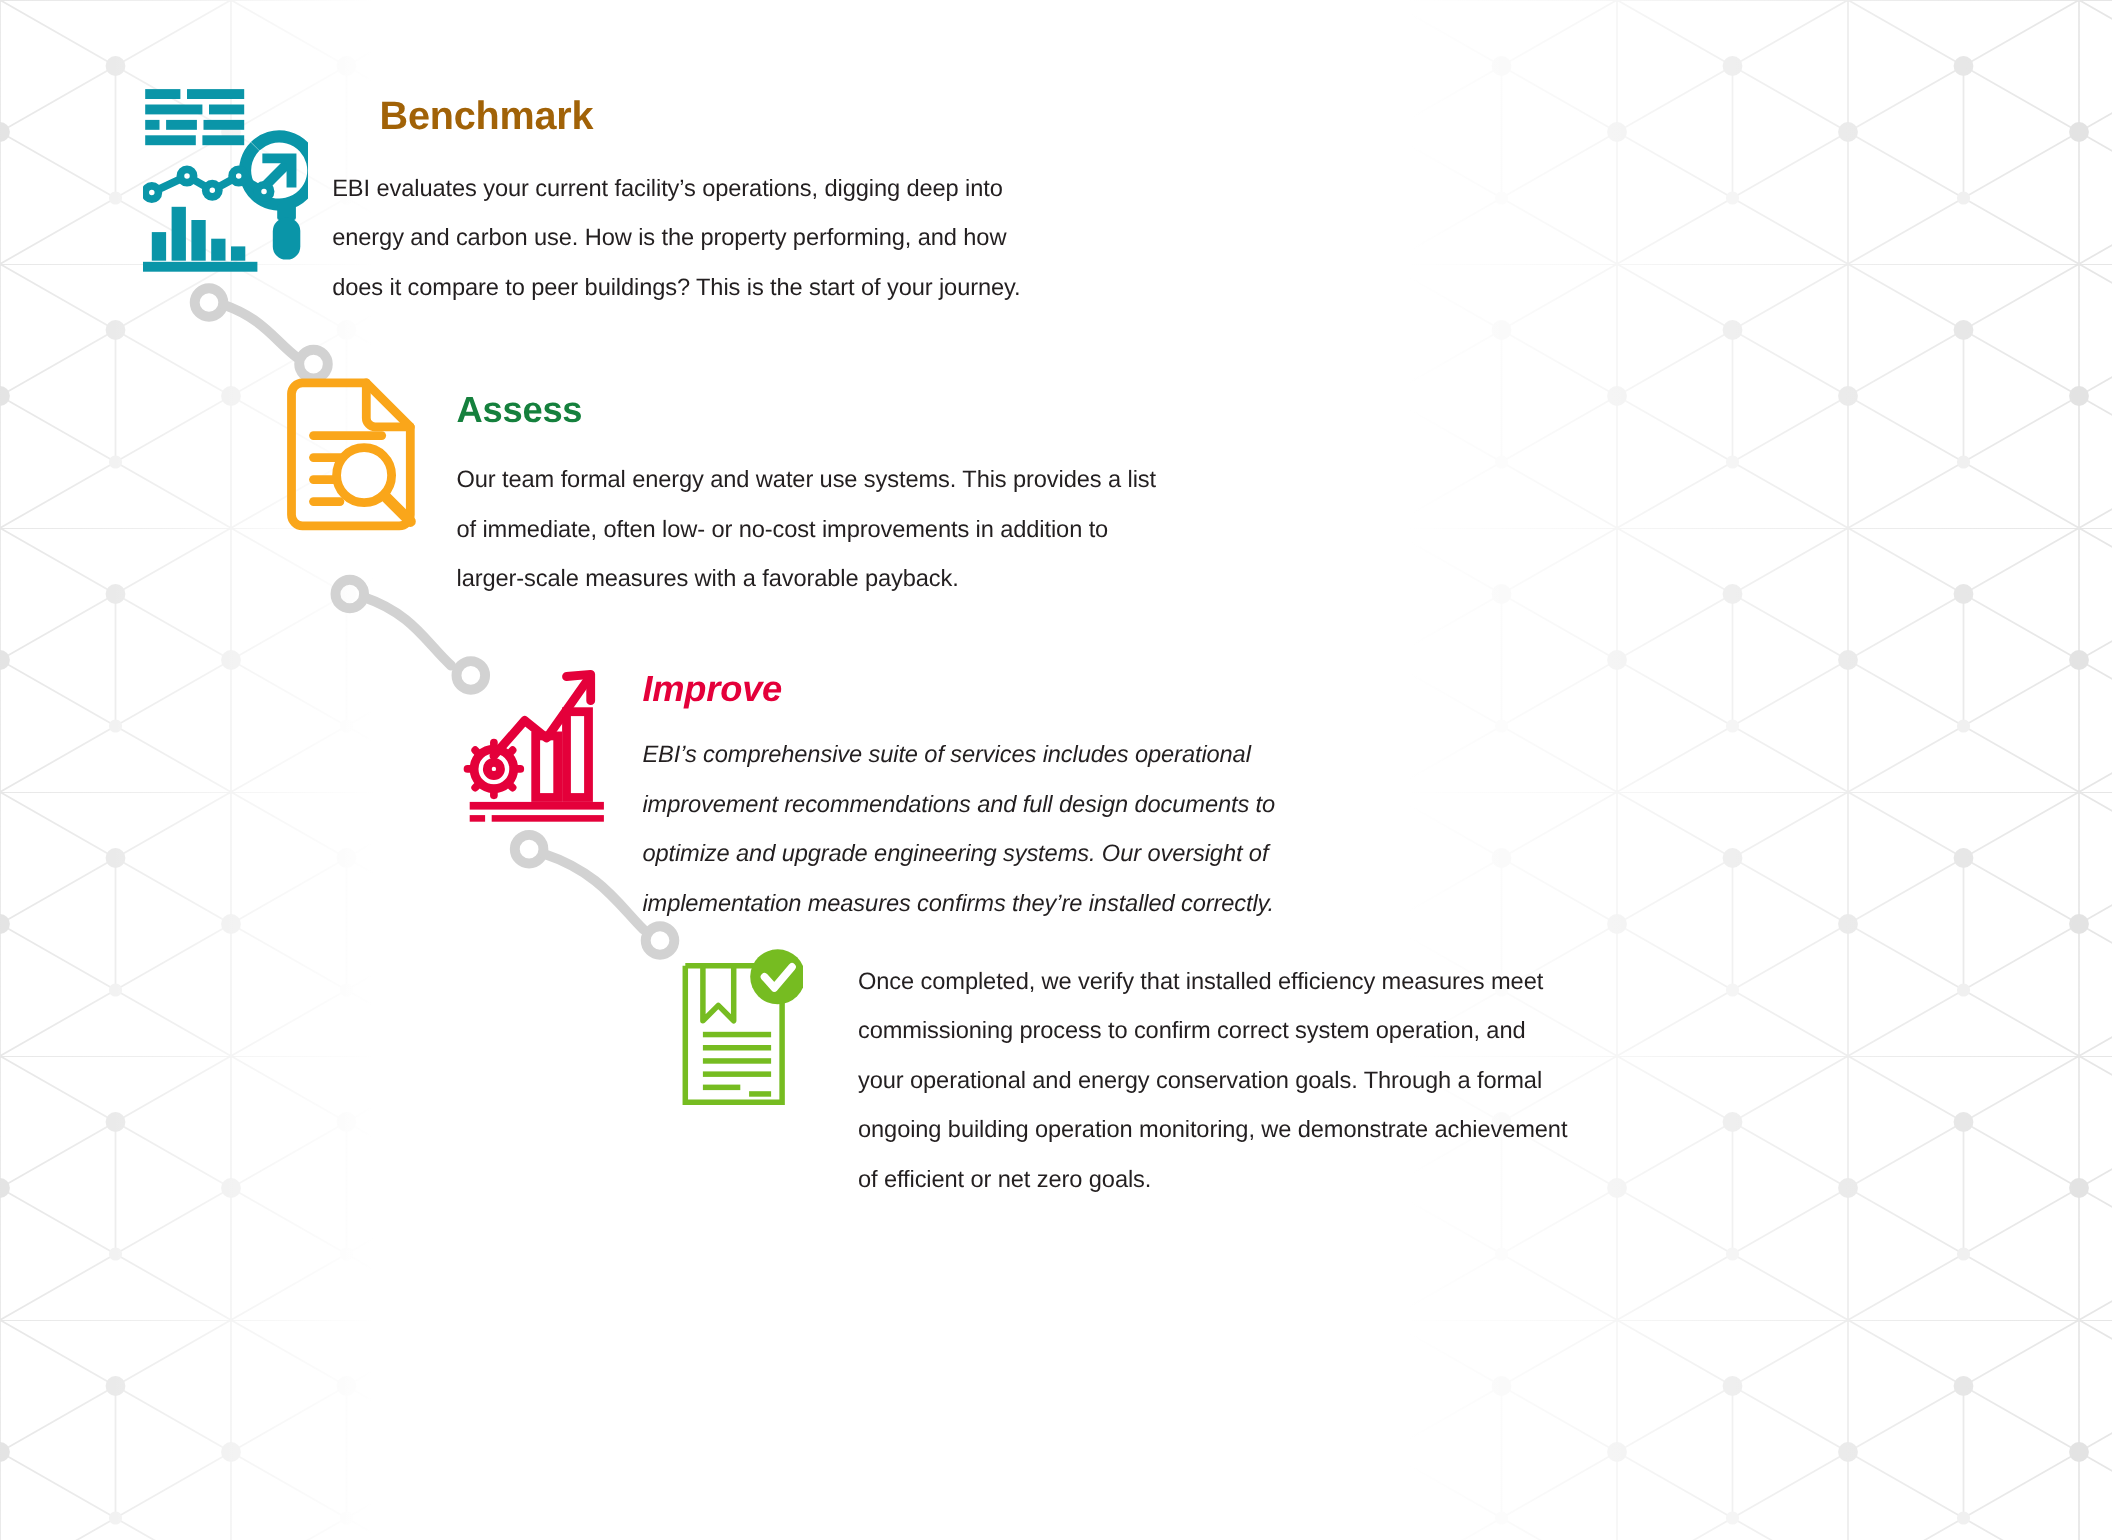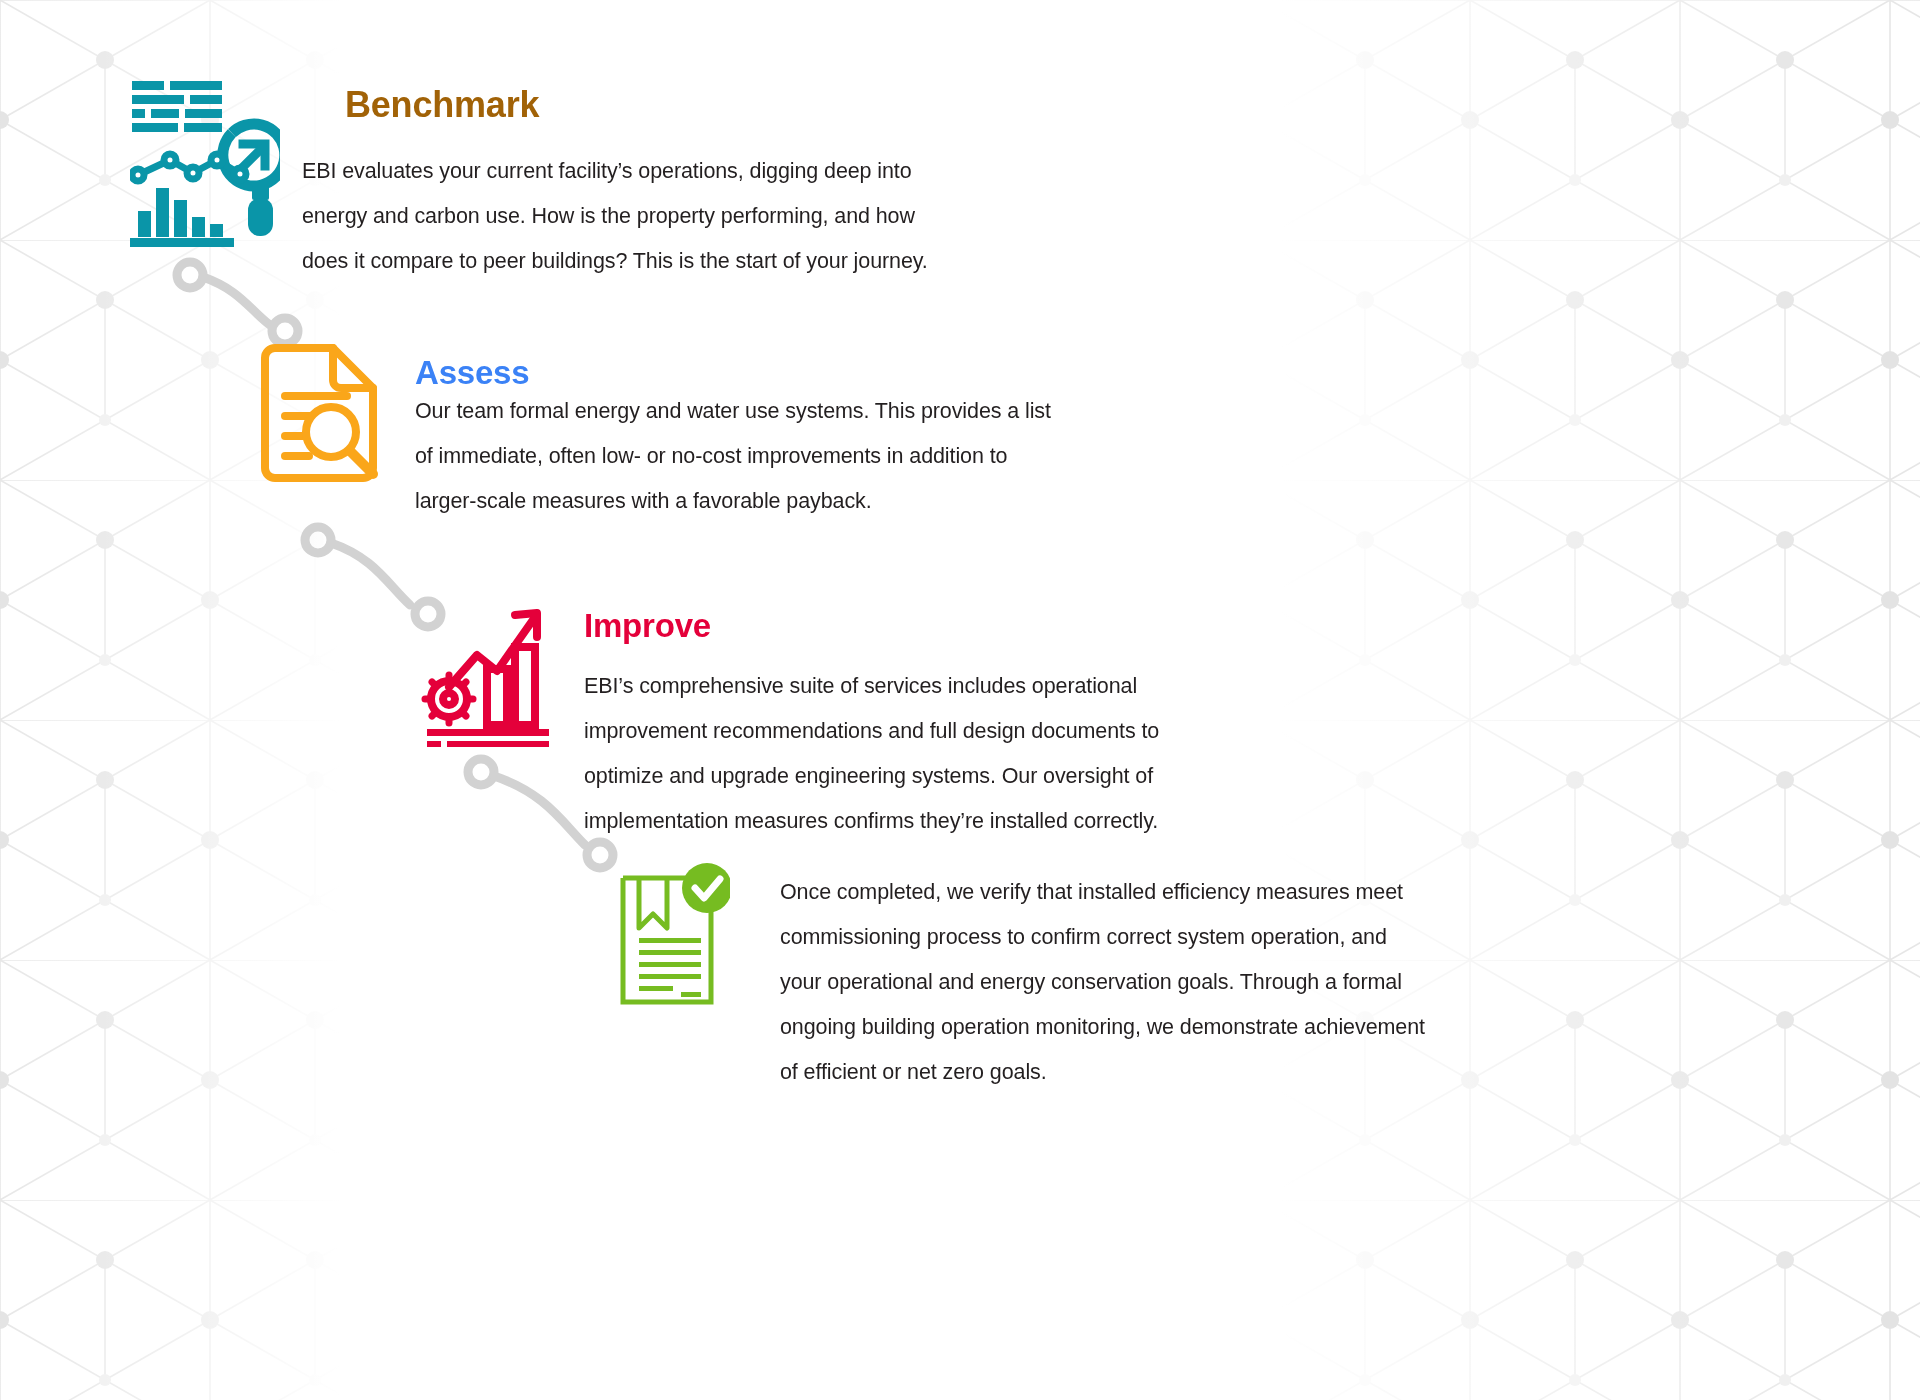--- a/index.html
+++ b/index.html
@@ -65,25 +65,25 @@
 
   
   #step-benchmark { left:130px; top:78px; }
   #step-benchmark .step-icon { width:150px; height:170px; margin-right:22px; }
   #step-benchmark .step-body { padding-top:9px; width:700px; }
   #step-benchmark .step-title { font-size:36px; color:#a16207; margin-bottom:26px;margin-left:43px; }
 
   #step-assess { left:255px; top:340px; }
   #step-assess .step-icon { width:130px; height:150px; margin-right:30px; }
   #step-assess .step-body { padding-top:16px; width:700px; }
-  #step-assess .step-title { font-size:33px; color:#3b82f6; }
+  #step-assess .step-title { font-size:33px; color:#15803d; margin-bottom:25px; }
 
   #step-improve { left:415px; top:595px; }
   #step-improve .step-icon { width:140px; height:155px; margin-right:29px; }
-  #step-improve .step-body { padding-top:14px; width:660px; }
+  #step-improve .step-body { padding-top:14px; width:660px;font-style:italic; }
   #step-improve .step-title { font-size:33px; color:#E4003A; margin-bottom:22px; }
 
   #step-verify { left:615px; top:860px; }
   #step-verify .step-icon { width:115px; height:155px; margin-right:50px; }
   #step-verify .step-body { padding-top:10px; width:720px; }
   #step-verify .step-title { font-size:33px; color:#76BC21; margin-bottom:22px; }
 </style>
 </head>
 <body>
 

